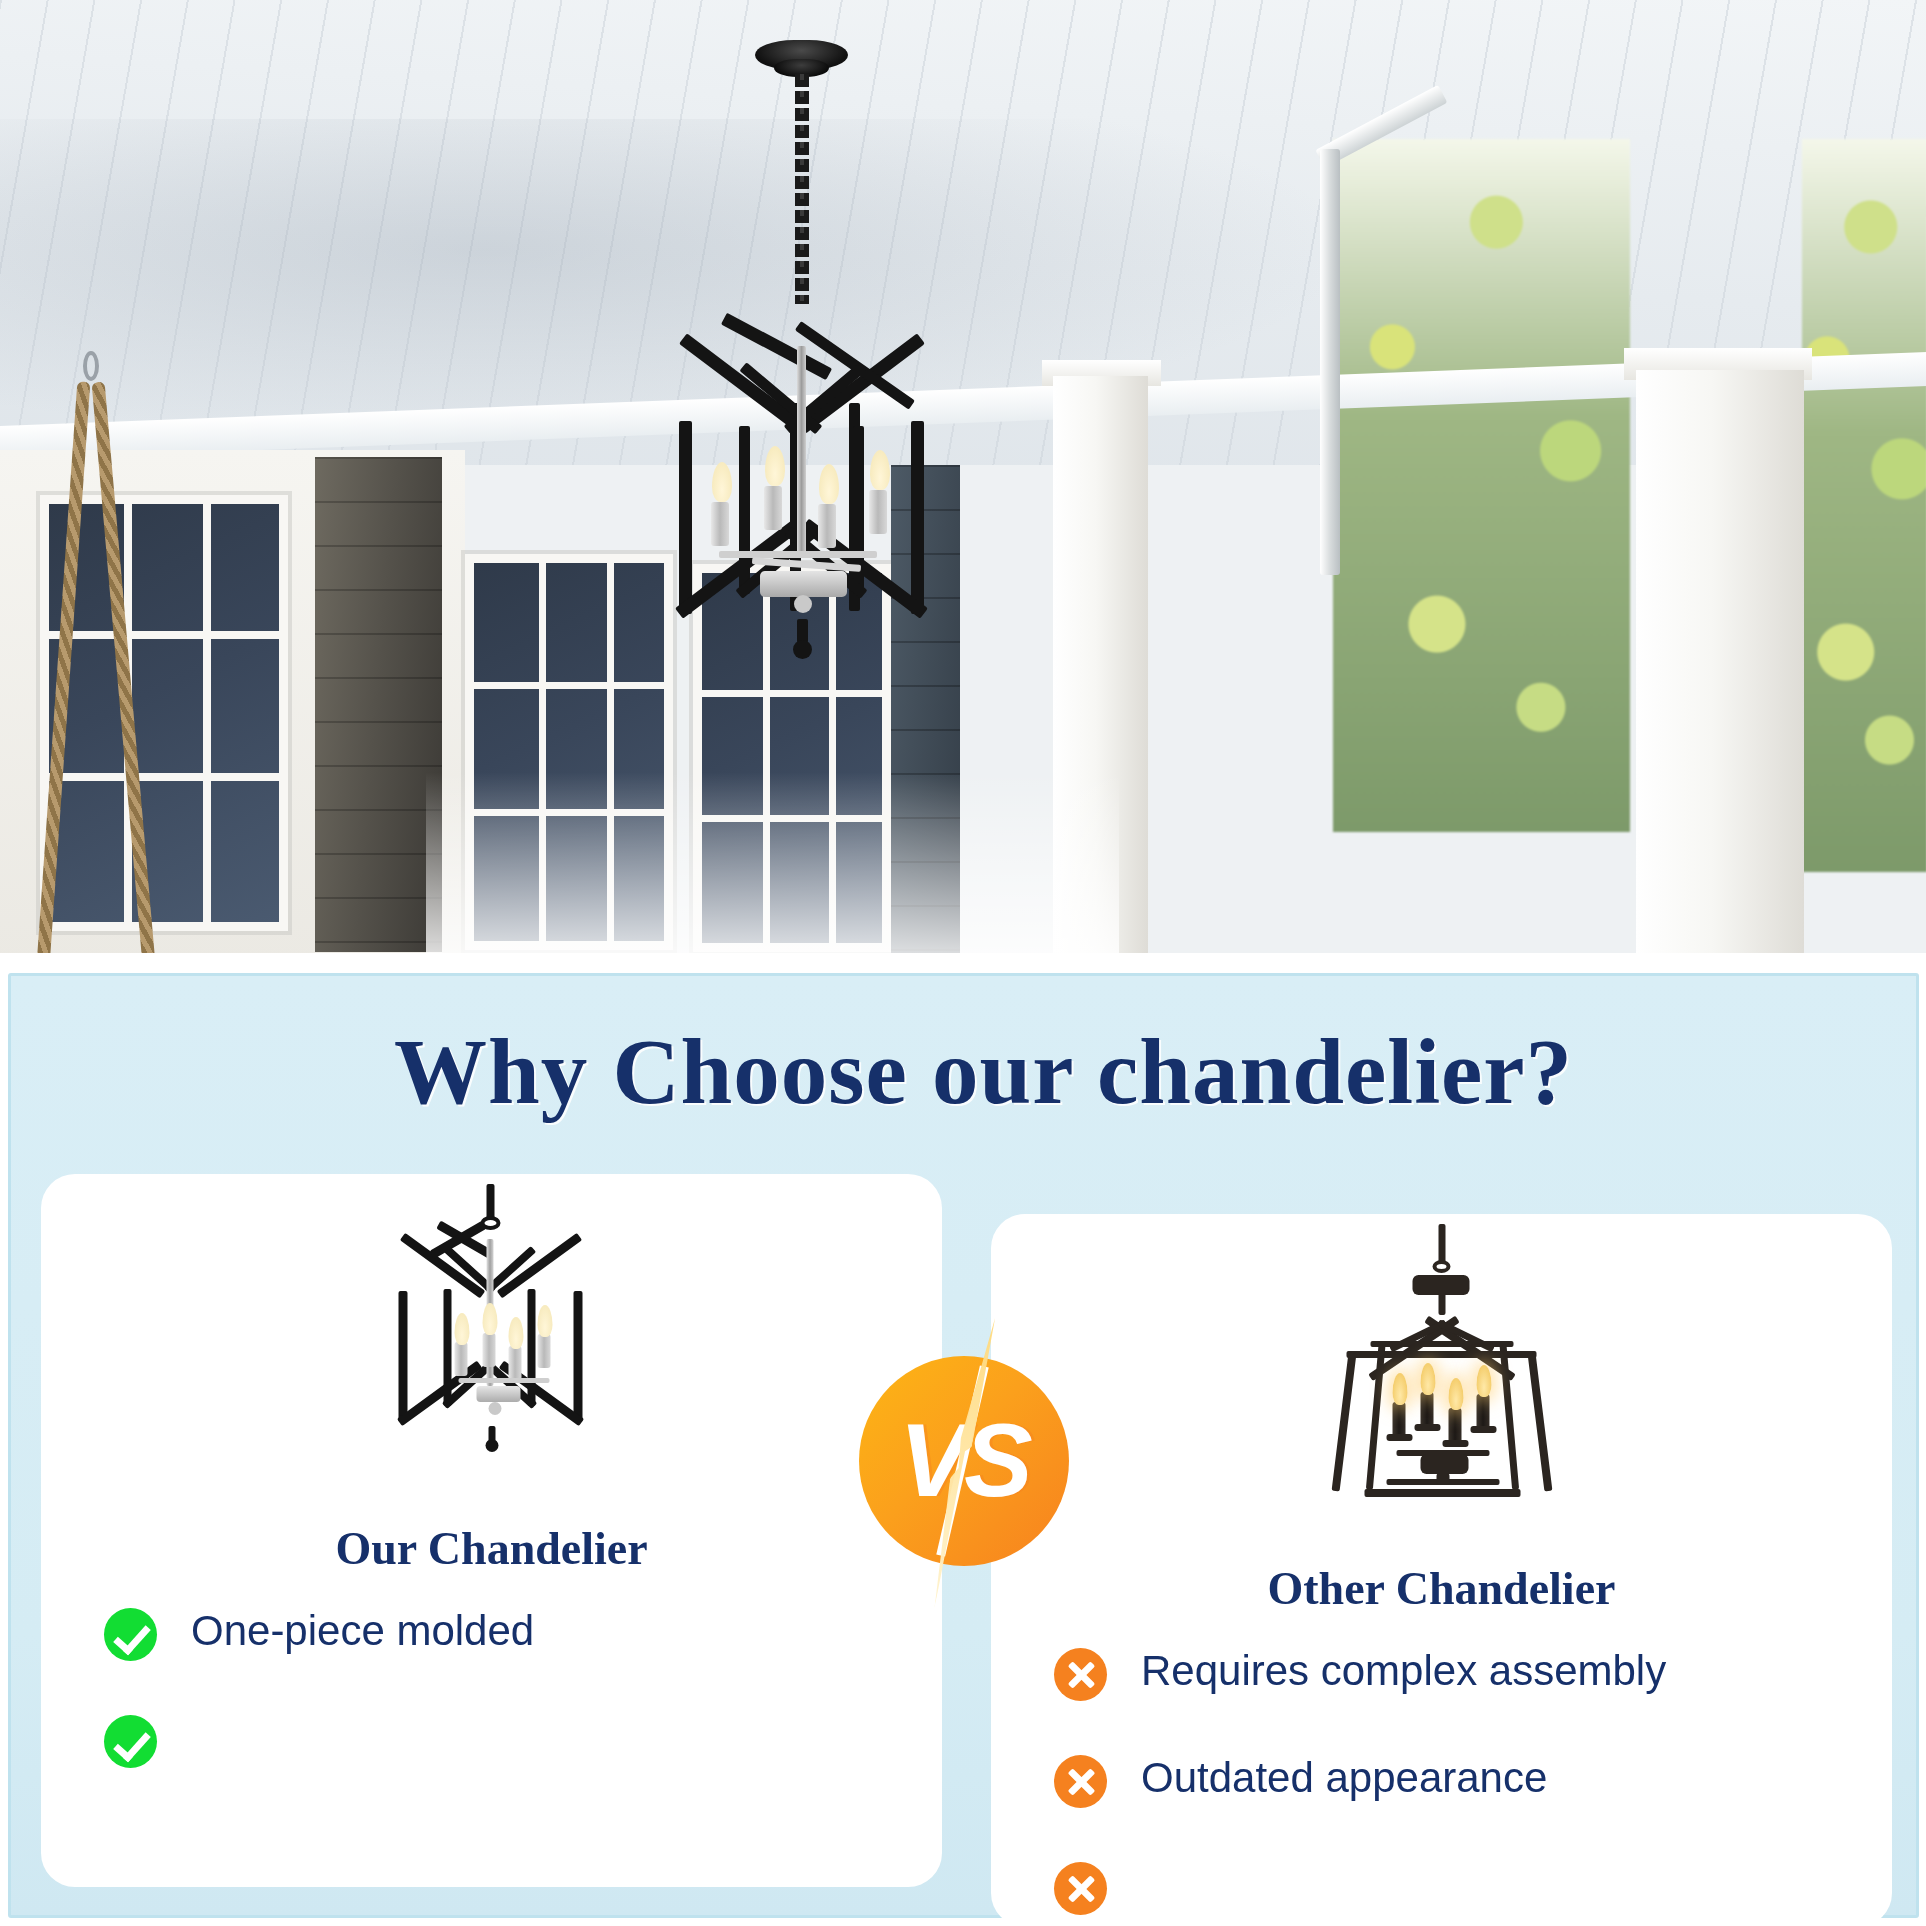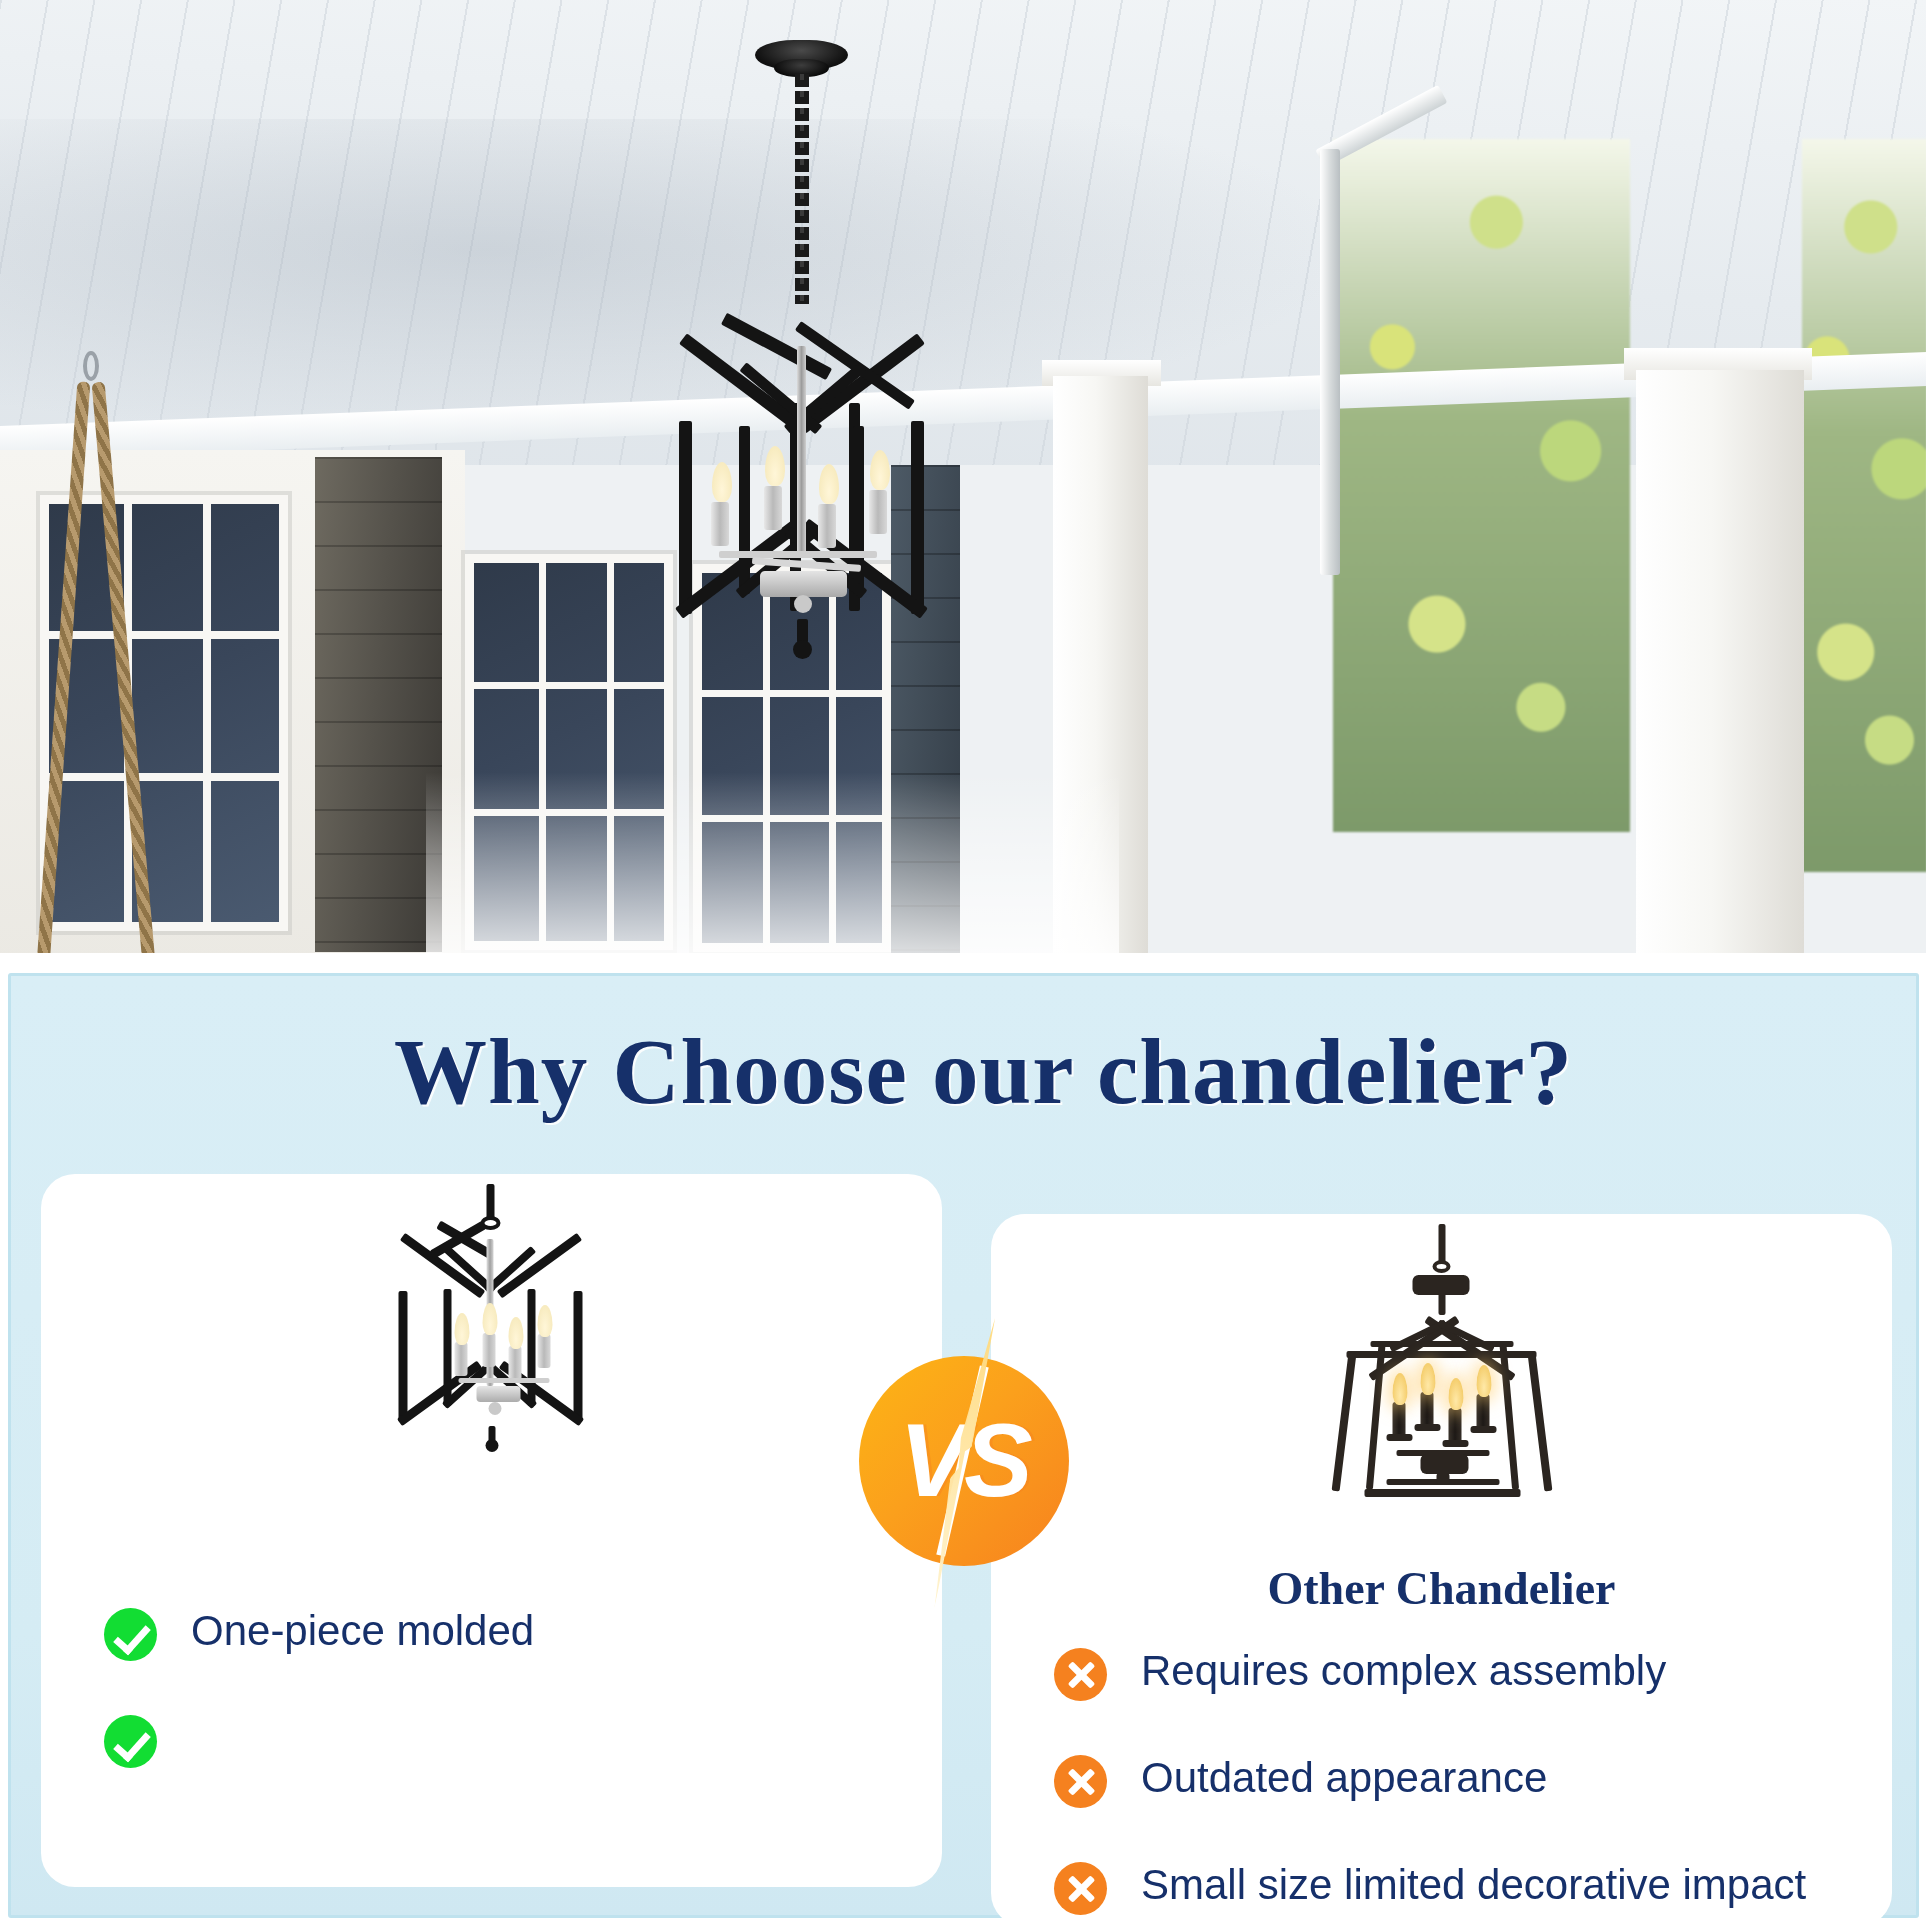--- a/index.html
+++ b/index.html
@@ -394,20 +394,21 @@
           <div class="bulb" style="left:194px; top:121px; width:15px; height:32px;"></div>
 
           <div class="bar" style="left:115px; top:194px; width:91px; height:5px; background:#cfcfcf;"></div>
           <div style="position:absolute; left:133px; top:202px; width:44px; height:16px; background:linear-gradient(180deg,#e6e6e6,#acacac); border-radius:4px;"></div>
           <div style="position:absolute; left:145px; top:218px; width:13px; height:13px; background:#c9c9c9; border-radius:50%;"></div>
           <div class="bar" style="left:145px; top:242px; width:7px; height:16px;"></div>
           <div style="position:absolute; left:142px; top:255px; width:13px; height:13px; background:#141414; border-radius:50%;"></div>
         </div>
       </div>
 
+      <div class="card-title">Our Chandelier</div>
 
       <div class="bullets">
         <div class="bullet">
           <span class="badge ok"></span>
           <span class="bullet-text">One-piece molded</span>
         </div>
         <div class="bullet">
           <span class="badge ok"></span>
         </div>
       </div>
@@ -466,21 +467,20 @@
         <div class="bullet">
           <span class="badge bad"></span>
           <span class="bullet-text">Requires complex assembly</span>
         </div>
         <div class="bullet">
           <span class="badge bad"></span>
           <span class="bullet-text">Outdated appearance</span>
         </div>
         <div class="bullet">
           <span class="badge bad"></span>
-          <span class="bullet-text">Small size limited decorative impact</span>
         </div>
       </div>
     </div>
   </div>
 </div>
 
 <div class="vs">
   <div class="vs-text">VS</div>
   <div class="vs-sep"></div>
   <div class="bolt"></div>

